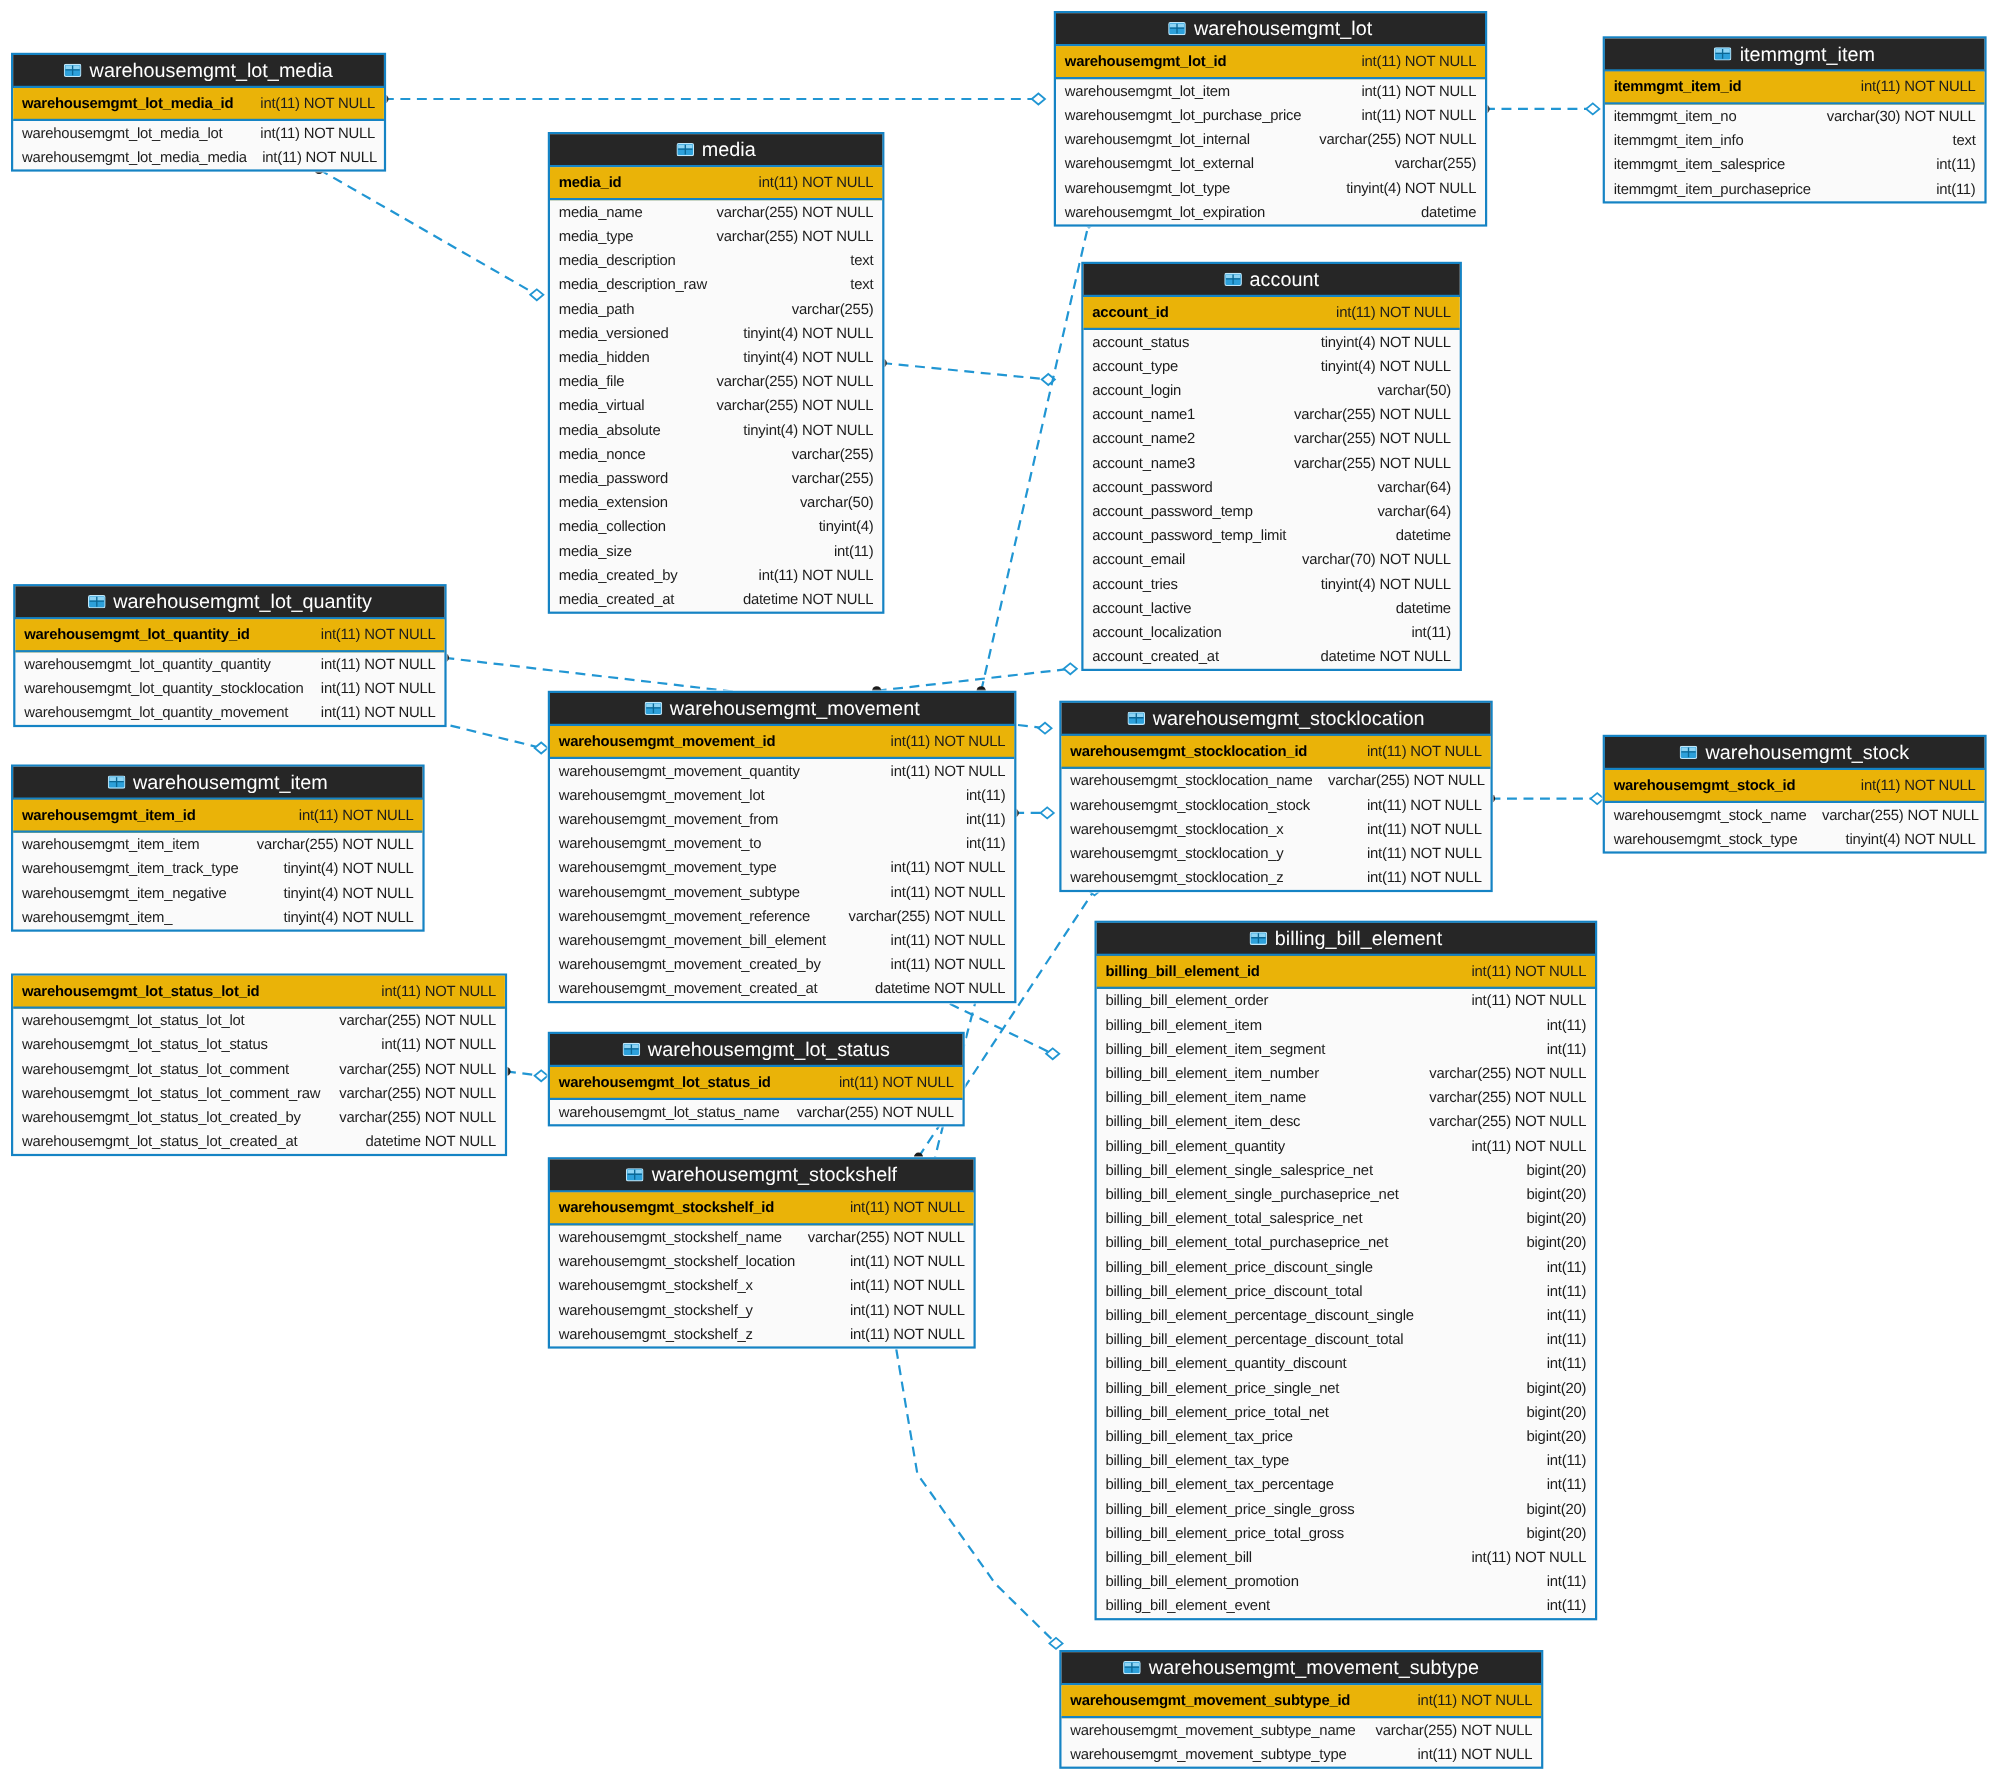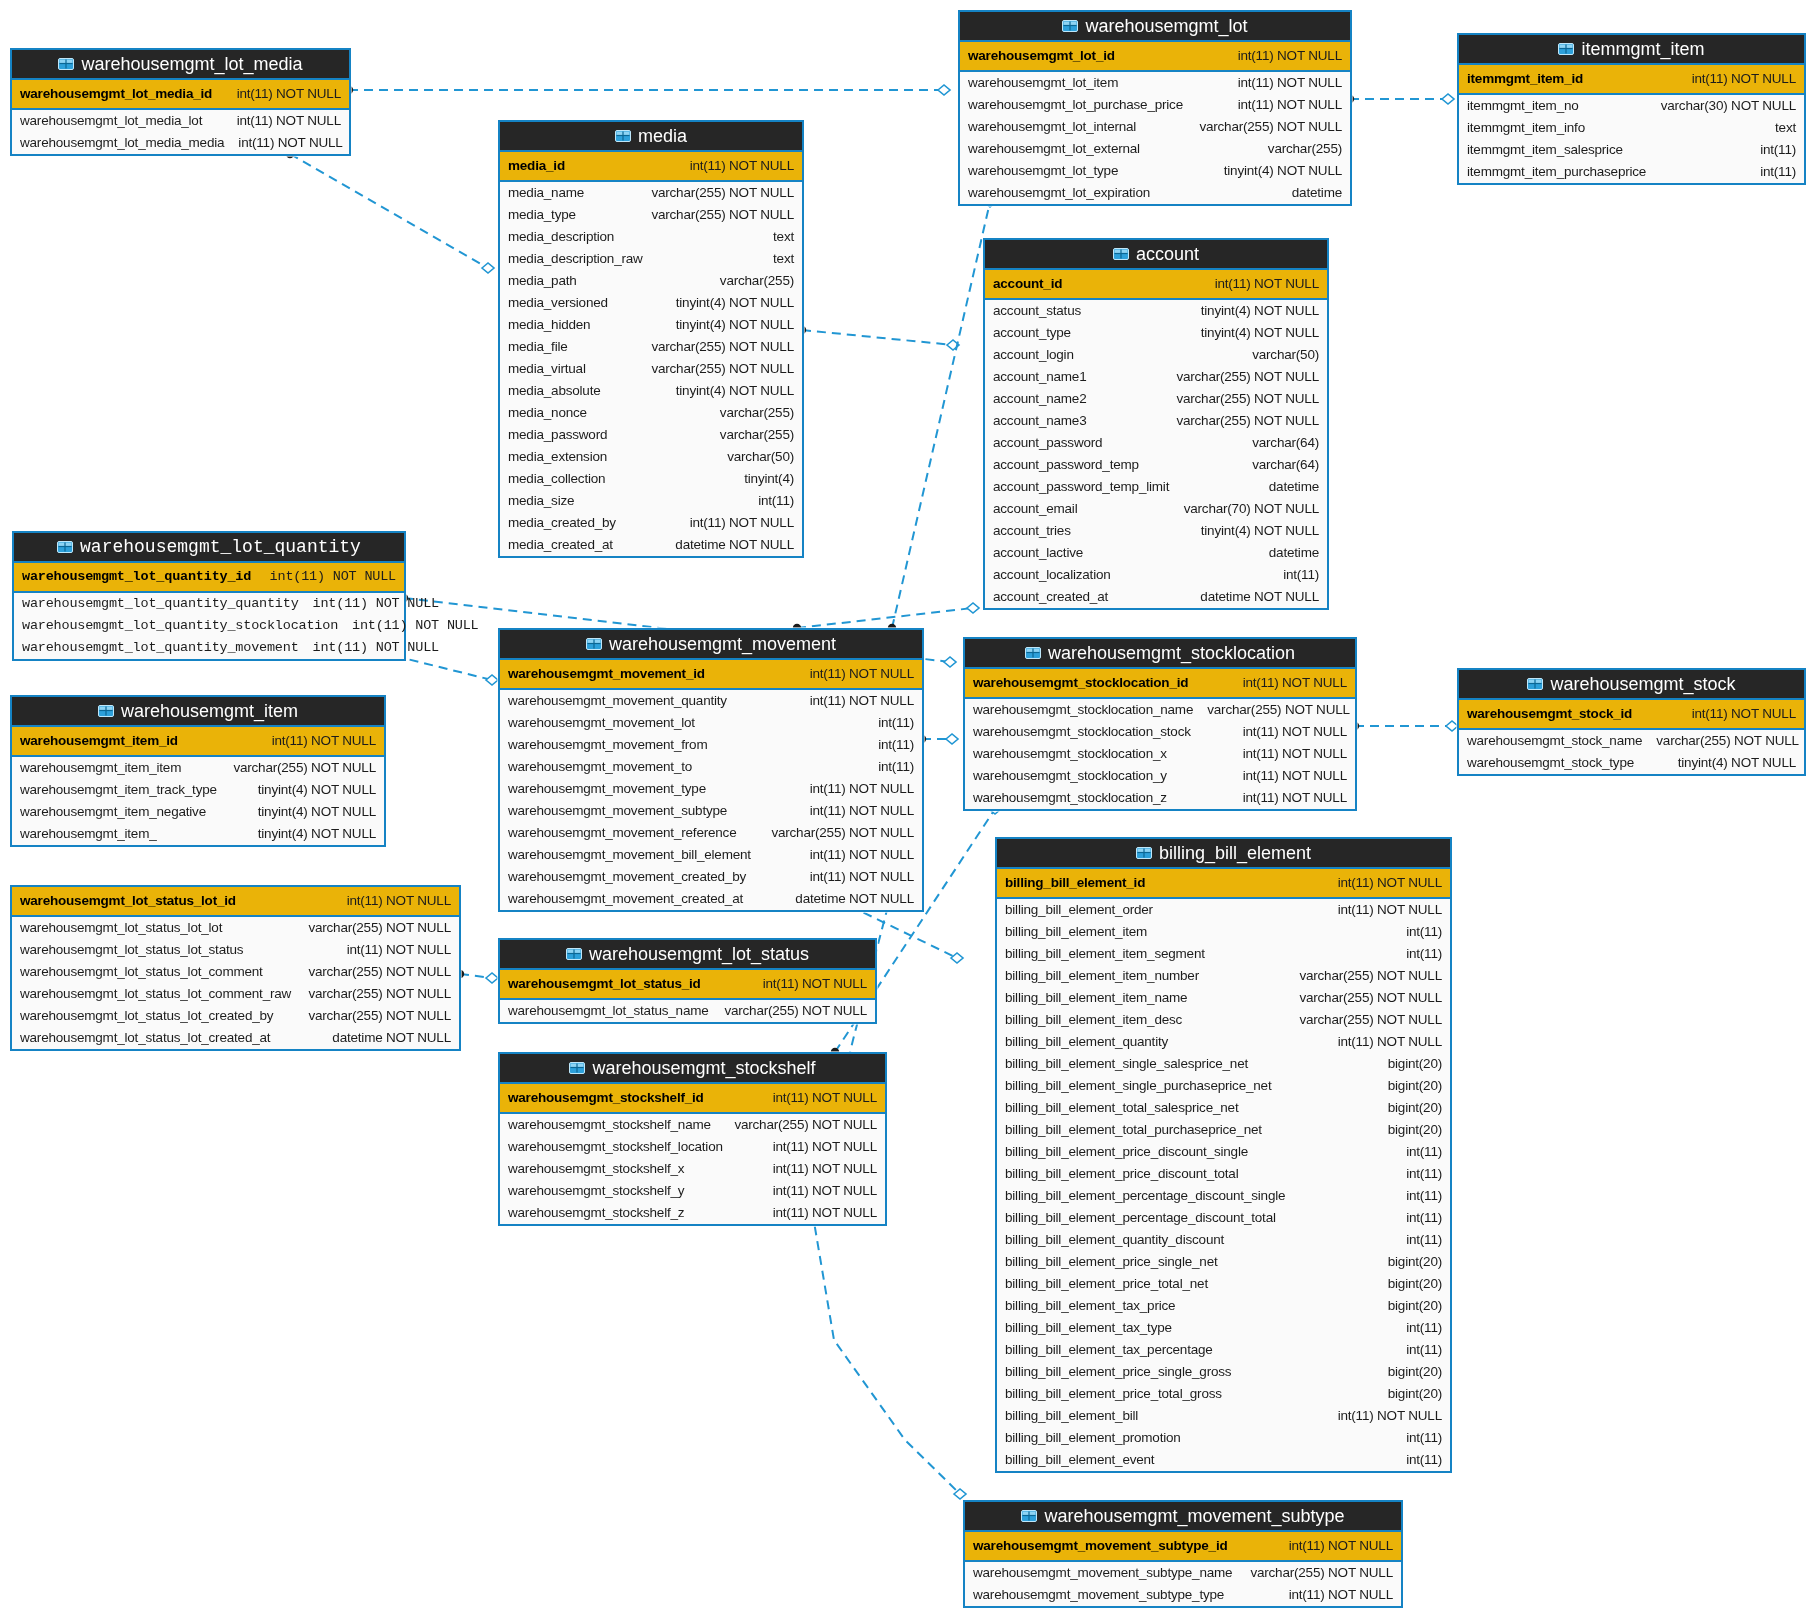--- a/index.html
+++ b/index.html
@@ -311,21 +311,21 @@
       </div>
       <div class="frow">
         <span class="fname">account_localization</span>
         <span class="ftype">int(11)</span>
       </div>
       <div class="frow">
         <span class="fname">account_created_at</span>
         <span class="ftype">datetime NOT NULL</span>
       </div>
     </div>
-    <div class="dbtable" style="left: 12px; top: 531px; width: 390px; font-family: Liberation Mono, monospace;">
+    <div class="dbtable" style="left: 12px; top: 531px; width: 390px;">
       <div class="thead">
         <svg width="16" height="12" viewBox="0 0 16 12">
           <rect x="0.5" y="0.5" width="15" height="11" rx="1.5" fill="#2da0da" stroke="#bfe7fa" stroke-width="1"></rect>
           <rect x="1.5" y="1.5" width="13" height="3.5" fill="#8ed4f4"></rect>
           <line x1="8" y1="1.5" x2="8" y2="10.5" stroke="#0b6795" stroke-width="1.2"></line>
           <line x1="1.5" y1="5.5" x2="14.5" y2="5.5" stroke="#0b6795" stroke-width="1.2"></line>
         </svg>
         <span>warehousemgmt_lot_quantity</span>
       </div>
       <div class="pkrow">

